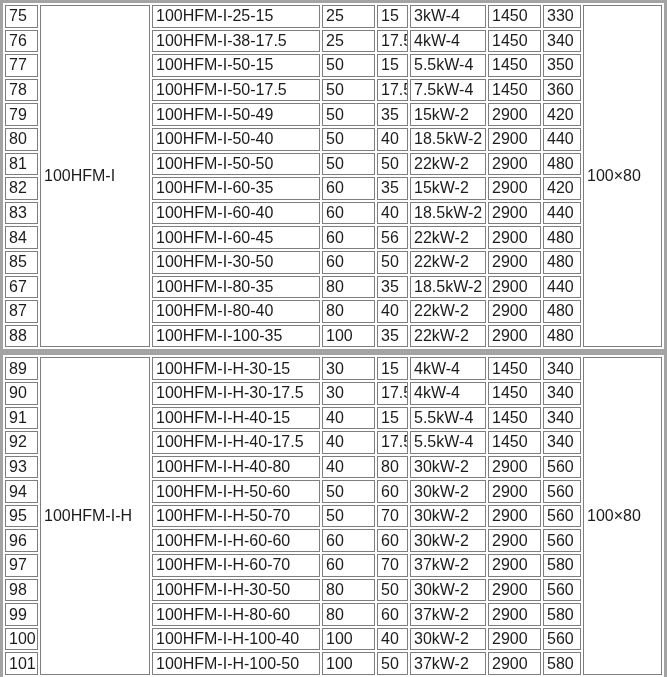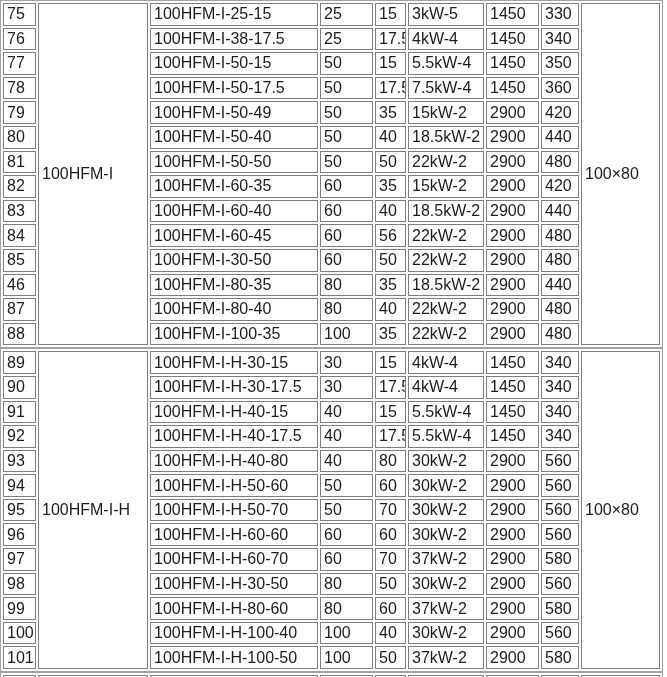--- a/index.html
+++ b/index.html
@@ -13,21 +13,21 @@
     height: 677px;
     overflow: hidden;
     background: #ffffff;
     font-family: "Liberation Sans", "DejaVu Sans", sans-serif;
   }
   table.spec {
     table-layout: fixed;
     width: 663px;
     border-collapse: separate;
     border-spacing: 2px;
-    border: 1px solid #a3a3a3;
+    border: 3px solid #a3a3a3;
     margin: 0;
   }
   table.spec td {
     border: 1px solid #7e7e7e;
     padding: 0 2px 0 3px;
     height: 20.6px;
     line-height: 20px;
     font-size: 16px;
     color: #1c1c1c;
     vertical-align: middle;
@@ -65,21 +65,21 @@
         <col class="c8">
         <col class="c9">
     </colgroup>
     <tbody>
         <tr>
           <td>75</td>
           <td rowspan="14">100HFM-I</td>
           <td>100HFM-I-25-15</td>
           <td>25</td>
           <td>15</td>
-          <td>3kW-5</td>
+          <td>3kW-4</td>
           <td>1450</td>
           <td>330</td>
           <td rowspan="14">100×80</td>
         </tr>
         <tr>
           <td>76</td>
           <td>100HFM-I-38-17.5</td>
           <td>25</td>
           <td>17.5</td>
           <td>4kW-4</td>
@@ -161,21 +161,21 @@
         <tr>
           <td>85</td>
           <td>100HFM-I-30-50</td>
           <td>60</td>
           <td>50</td>
           <td>22kW-2</td>
           <td>2900</td>
           <td>480</td>
         </tr>
         <tr>
-          <td>46</td>
+          <td>67</td>
           <td>100HFM-I-80-35</td>
           <td>80</td>
           <td>35</td>
           <td>18.5kW-2</td>
           <td>2900</td>
           <td>440</td>
         </tr>
         <tr>
           <td>87</td>
           <td>100HFM-I-80-40</td>

